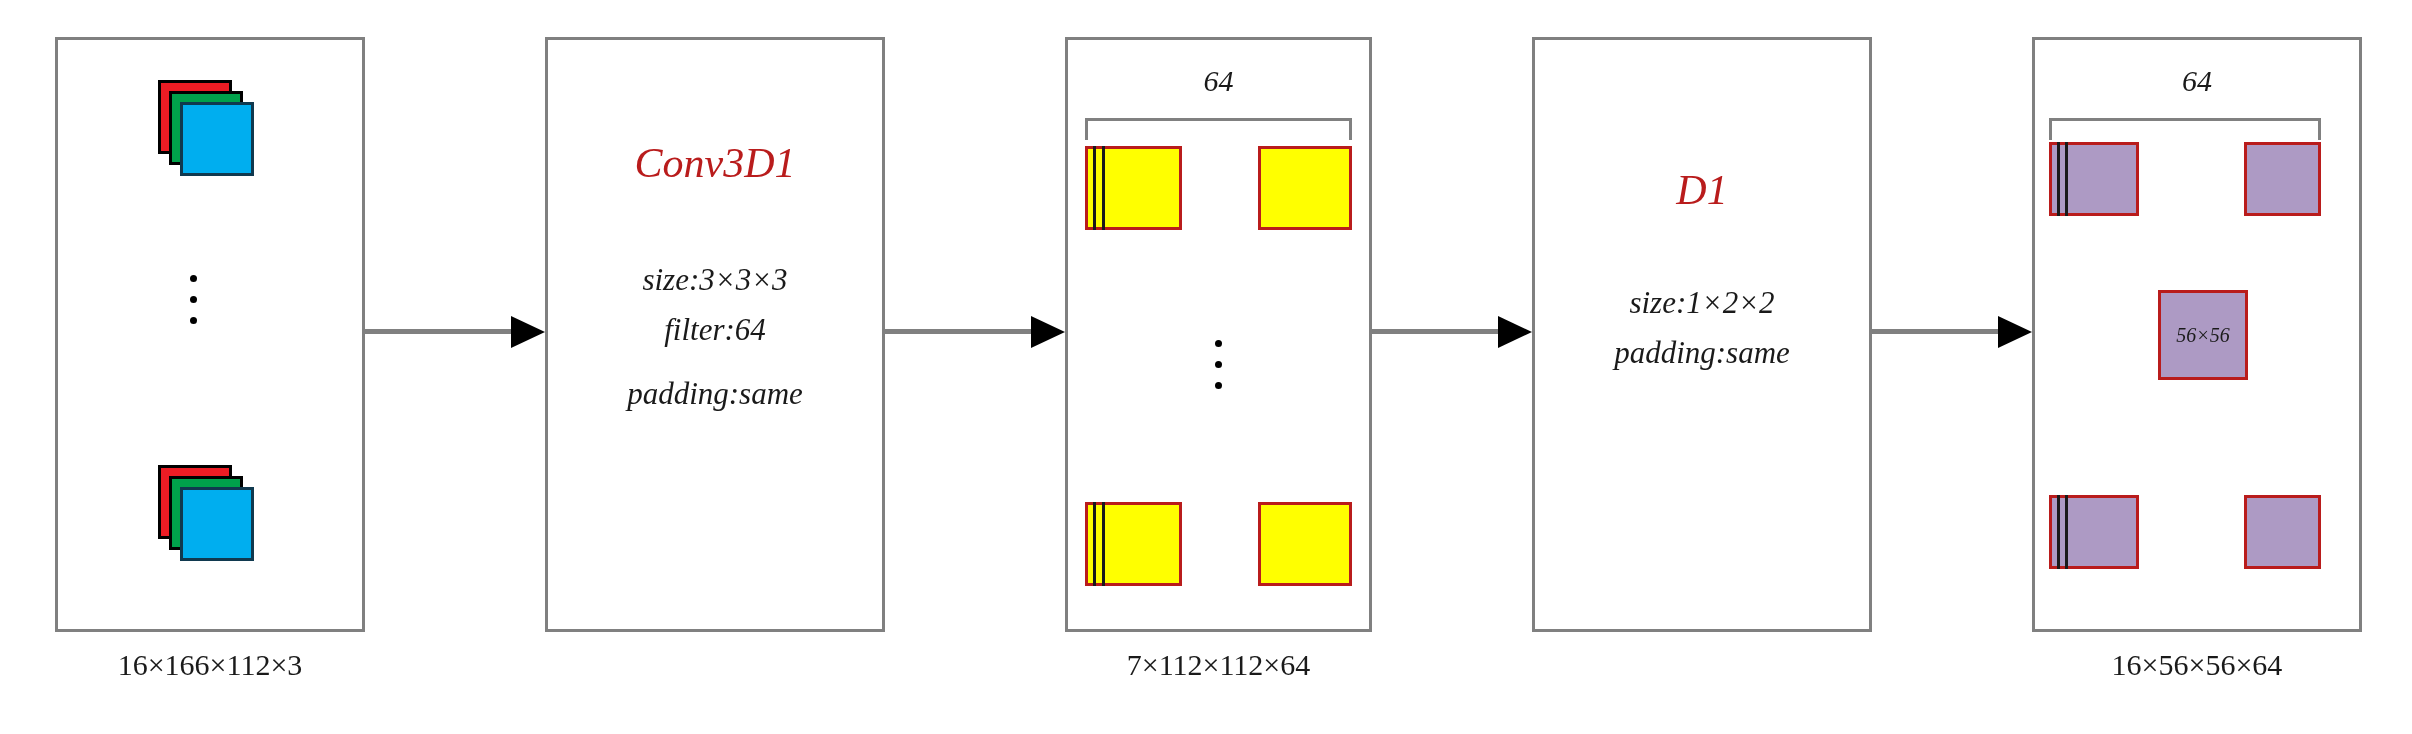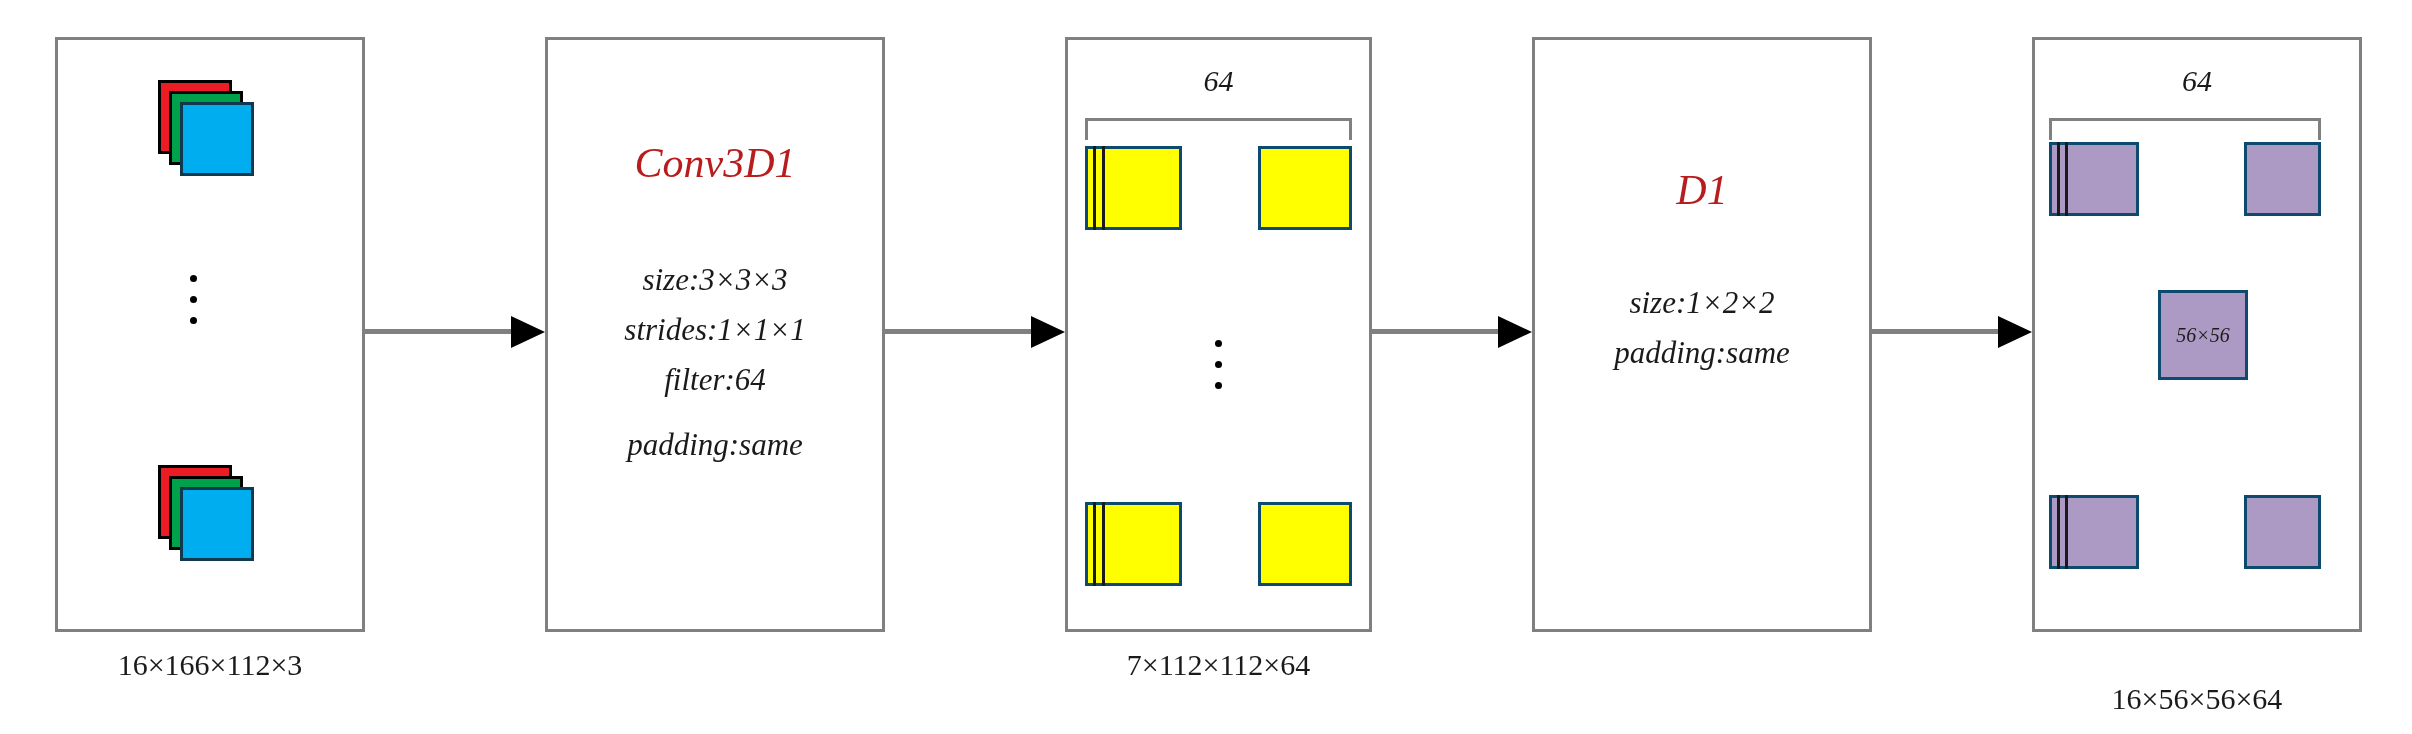--- a/index.html
+++ b/index.html
@@ -75,21 +75,21 @@
     border: 3px solid #000000;
   }
   .rgb-stack .sheet.s-red   { left: 0px;  top: 0px;  background: #ec1c24; }
   .rgb-stack .sheet.s-green { left: 11px; top: 11px; background: #00a14b; }
   .rgb-stack .sheet.s-blue  { left: 22px; top: 22px; background: #00aeef; border-color:#10394f; }
 
   
   .fmap {
     position: absolute;
     box-sizing: border-box;
-    border: 3px solid #0c4a6e;
+    border: 3px solid #b91c1c;
   }
   .fmap .slice {
     position: absolute;
     box-sizing: border-box;
     top: -3px;
     bottom: -3px;
     border-left: 3px solid #1a1a1a;
   }
   .fmap .fmap-label {
     position: absolute;
@@ -190,21 +190,20 @@
   </div>
 
   <div class="panel" style="left:545px; top:37px; width:340px; height:595px;">
 
     <div class="op-title" style="top:100px;">
       <span class="tline">Conv3D1</span>
     </div>
 
     <div class="op-params" style="top:215px;">
       <span class="pline">size:3×3×3</span>
-      <span class="pline">strides:1×1×1</span>
       <span class="pline">filter:64</span>
       <span class="pline spaced">padding:same</span>
     </div>
   </div>
 
   <div class="arrow" style="left:885px; top:329px; width:180px;">
     <div class="shaft" style="width:150px;"></div>
     <div class="head" style="left:146px;"></div>
   </div>
 
@@ -276,15 +275,15 @@
       <span class="fmap-label">56×56</span>
     </div>
 
     <div class="fmap" style="left:14px; top:455px; width:90px; height:74px; background:#ad9ac4;">
       <div class="slice" style="left:5px;"></div>
       <div class="slice" style="left:13px;"></div>
     </div>
 
     <div class="fmap" style="left:209px; top:455px; width:77px; height:74px; background:#ad9ac4;"></div>
   </div>
-  <div class="caption" style="left:2002px; top:684px; width:390px;">16×56×56×64</div>
+  <div class="caption" style="left:2002px; top:650px; width:390px;">16×56×56×64</div>
 
 </div>
 
 </body></html>

